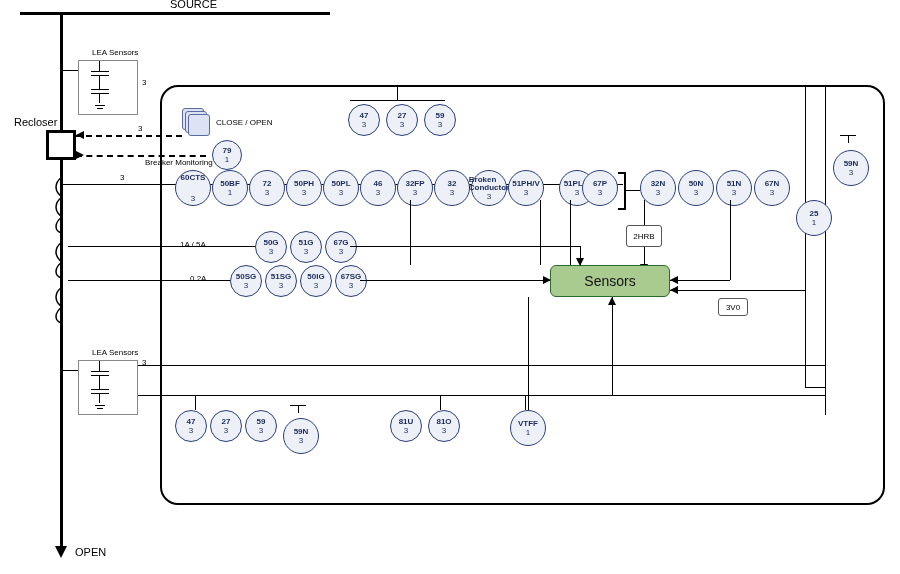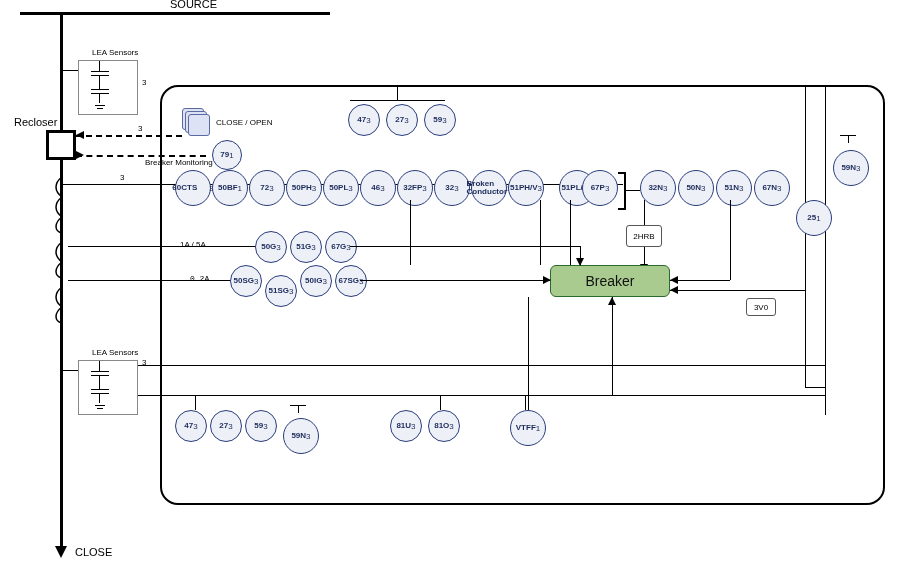--- a/index.html
+++ b/index.html
@@ -67,21 +67,21 @@
     background: #fff;
   }
   .capline { position: absolute; background: #000; }
   .node {
     position: absolute;
     width: 36px; height: 36px;
     border: 1px solid #2a3d7c;
     border-radius: 50%;
     background: #eef0f7;
     display: flex;
-    flex-direction: row;
+    flex-direction: column;
     align-items: center;
     justify-content: center;
     line-height: 1;
   }
   .node .nm { font-size: 8px; font-weight: bold; color: #1a2a5a; }
   .node .cnt { font-size: 8px; color: #1a2a5a; margin-top: 1px; }
   .icon-stack {
     position: absolute;
     width: 26px; height: 26px;
   }
@@ -120,21 +120,21 @@
   .ground-sym { position: absolute; }
 </style>
 </head>
 <body>
 
 <div class="line" style="left:20px; top:12px; width:310px; height:3px;"></div>
 <div class="label" style="left:170px; top:-2px;">SOURCE</div>
 
 <div class="line thick-v" style="left:60px; top:12px; height:536px;"></div>
 <div class="arrow-down" style="left:55px; top:546px;"></div>
-<div class="label" style="left:75px; top:546px;">CLOSE</div>
+<div class="label" style="left:75px; top:546px;">OPEN</div>
 
 <div class="label" style="left:14px; top:116px;">Recloser</div>
 <div class="rcl-box" style="left:46px; top:130px;"></div>
 
 <div class="label label-small" style="left:92px; top:48px;">LEA Sensors</div>
 <div class="sensor-box" style="left:78px; top:60px;">
   <div class="capline" style="left:12px; top:10px; width:18px; height:1px;"></div>
   <div class="capline" style="left:12px; top:14px; width:18px; height:1px;"></div>
   <div class="capline" style="left:12px; top:28px; width:18px; height:1px;"></div>
   <div class="capline" style="left:12px; top:32px; width:18px; height:1px;"></div>
@@ -320,59 +320,59 @@
       <span class="nm">51G</span>
       <span class="cnt">3</span>
     </div>
     <div class="node" style="left: 325px; top: 231px; width: 32px; height: 32px;">
       <span class="nm">67G</span>
       <span class="cnt">3</span>
     </div>
   </div>
 
 <div class="line h1" style="left:68px; top:280px; width:190px;"></div>
-<div class="label tiny" style="left:190px; top:274px;font-family:Liberation Mono, monospace;">0.2A</div>
+<div class="label tiny" style="left:190px; top:274px;">0.2A</div>
 <div id="rowsg">
     <div class="node" style="left: 230px; top: 265px; width: 32px; height: 32px;">
       <span class="nm">50SG</span>
       <span class="cnt">3</span>
     </div>
-    <div class="node" style="left: 265px; top: 265px; width: 32px; height: 32px; margin-top: 10px;">
+    <div class="node" style="left: 265px; top: 265px; width: 32px; height: 32px;">
       <span class="nm">51SG</span>
       <span class="cnt">3</span>
     </div>
     <div class="node" style="left: 300px; top: 265px; width: 32px; height: 32px;">
       <span class="nm">50IG</span>
       <span class="cnt">3</span>
     </div>
     <div class="node" style="left: 335px; top: 265px; width: 32px; height: 32px;">
       <span class="nm">67SG</span>
       <span class="cnt">3</span>
     </div>
   </div>
 
 <div class="meter" style="left:550px; top:265px; width:120px; height:32px;">
-  <span>Breaker</span>
+  <span>Sensors</span>
 </div>
 
 <div class="line h1" style="left:360px; top:280px; width:190px;"></div>
 <div class="arrow-right-sm" style="left:543px; top:276px;"></div>
 <div class="line h1" style="left:350px; top:246px; width:230px;"></div>
 <div class="line v1" style="left:580px; top:246px; height:19px;"></div>
 <div class="line v1" style="left:410px; top:200px; height:65px;"></div>
 <div class="arrow-down-sm" style="left:576px; top:258px;"></div>
 <div class="line v1" style="left:540px; top:200px; height:65px;"></div>
 <div class="line v1" style="left:570px; top:200px; height:65px;"></div>
 <div class="line h1" style="left:670px; top:280px; width:60px;"></div>
 <div class="arrow-left-sm" style="left:670px; top:276px;"></div>
 <div class="line v1" style="left:730px; top:200px; height:80px;"></div>
 <div class="line h1" style="left:670px; top:290px; width:135px;"></div>
 <div class="arrow-left-sm" style="left:670px; top:286px;"></div>
 
-<div class="box-text" style="left:718px; top:298px; width:30px; height:18px;margin-left:28px;">
+<div class="box-text" style="left:718px; top:298px; width:30px; height:18px;">
   <span>3V0</span>
 </div>
 
 <div class="line h1" style="left:138px; top:365px; width:687px;"></div>
 <div class="line h1" style="left:138px; top:395px; width:687px;"></div>
 <div class="line v1" style="left:195px; top:395px; height:15px;"></div>
 <div class="line v1" style="left:440px; top:395px; height:15px;"></div>
 <div class="line v1" style="left:525px; top:395px; height:15px;"></div>
 
 <div id="bvl">

